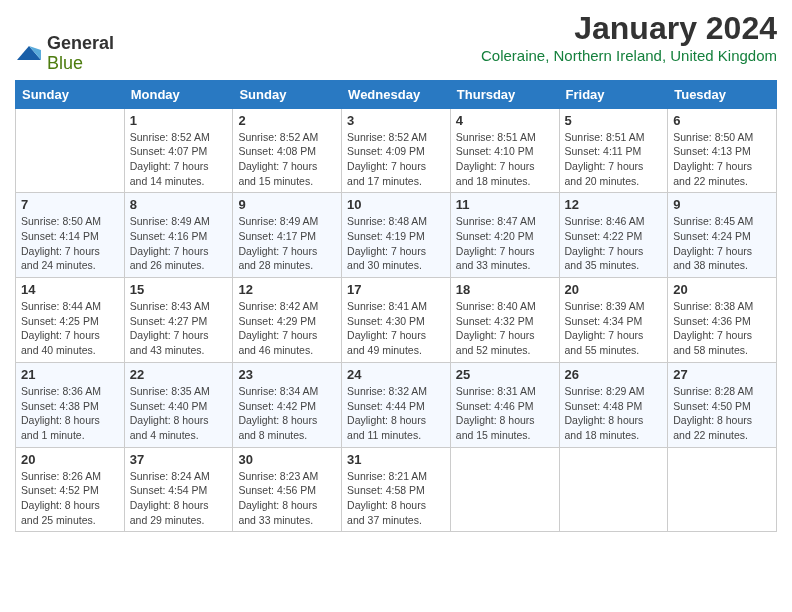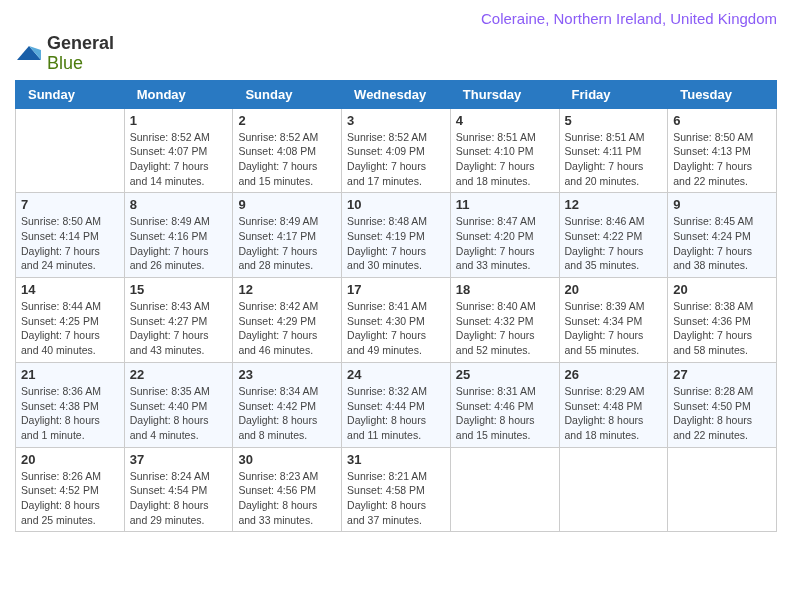--- a/index.html
+++ b/index.html
@@ -44,32 +44,32 @@
     .title-area {
       text-align: right;
     }
     .month-title {
       font-size: 32px;
       font-weight: bold;
       color: #333;
     }
     .location-title {
       font-size: 15px;
-      color: #8b5cf6;
+      color: #15803d;
     }
     table {
       width: 100%;
       border-collapse: collapse;
       font-size: 11px;
     }
     .day-header {
       background-color: #2979c2;
       color: #fff;
       text-align: left;
-      padding: 6px 12px;
+      padding: 6px 6px;
       font-size: 13px;
       font-weight: bold;
       border: 1px solid #2979c2;
     }
     td {
       border: 1px solid #ccc;
       vertical-align: top;
       padding: 4px 5px;
       width: 14.28%;
       min-height: 80px;
@@ -107,20 +107,21 @@
     <svg class="logo-icon" viewBox="0 0 28 28">
       <polygon points="2,20 14,6 26,20" fill="#1a5fa8"></polygon>
       <polygon points="14,6 26,20 26,10" fill="#5aabdb"></polygon>
     </svg>
     <div class="logo-text">
       <span class="logo-general">General</span>
       <span class="logo-blue">Blue</span>
     </div>
   </div>
   <div class="title-area">
+    <div class="month-title">January 2024</div>
     <div class="location-title">Coleraine, Northern Ireland, United Kingdom</div>
   </div>
 </div>
 
 <table>
   <thead>
     <tr class="header-row">
       <th class="day-header">Sunday</th>
       <th class="day-header">Monday</th>
       <th class="day-header">Sunday</th>

